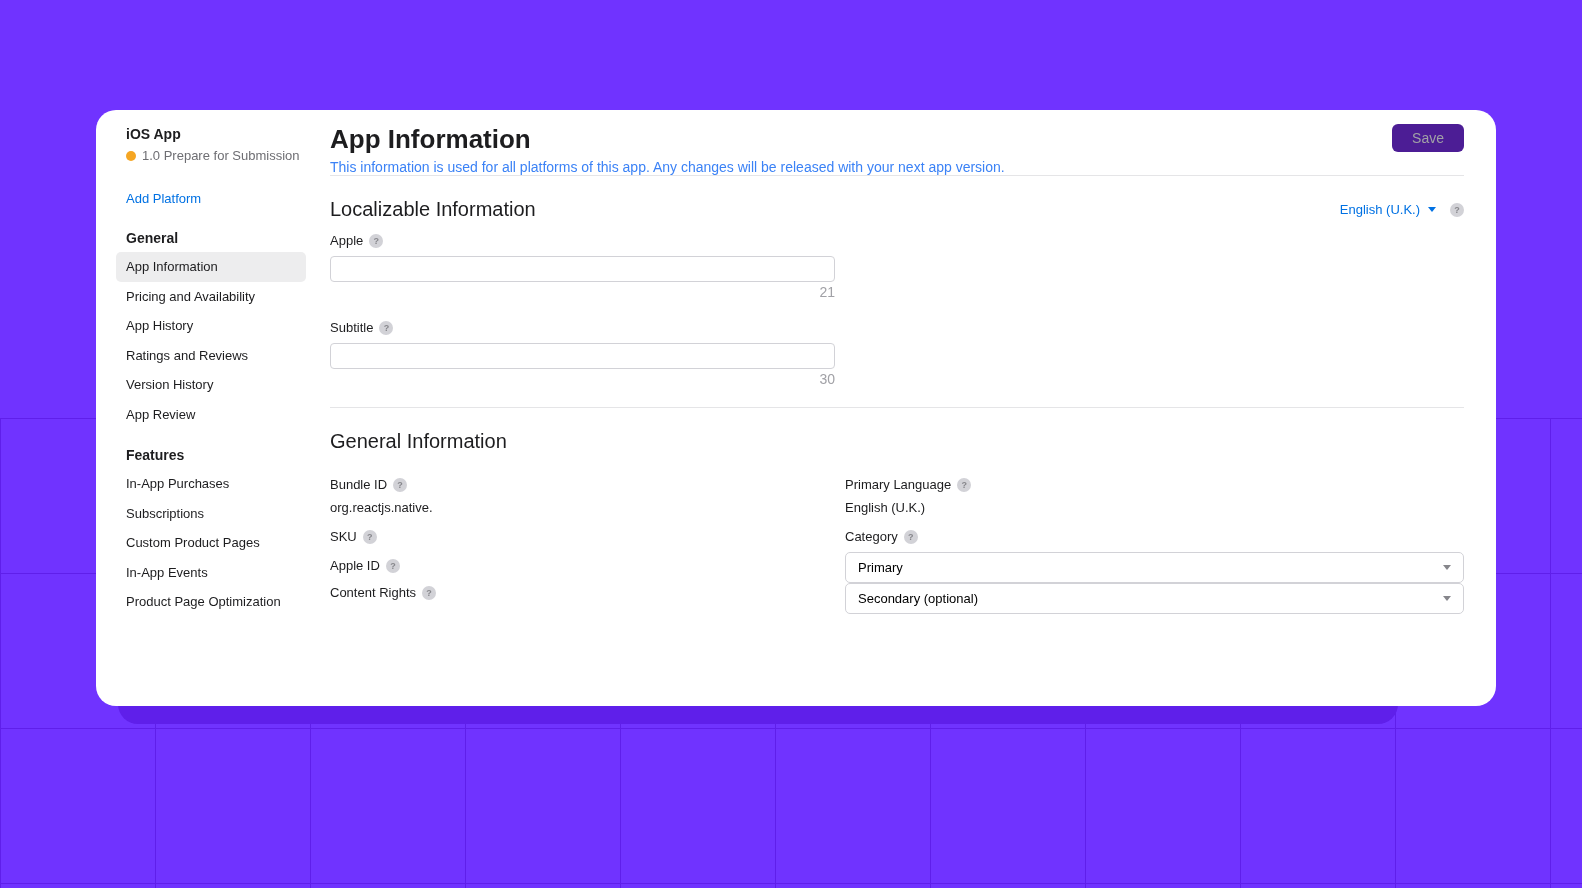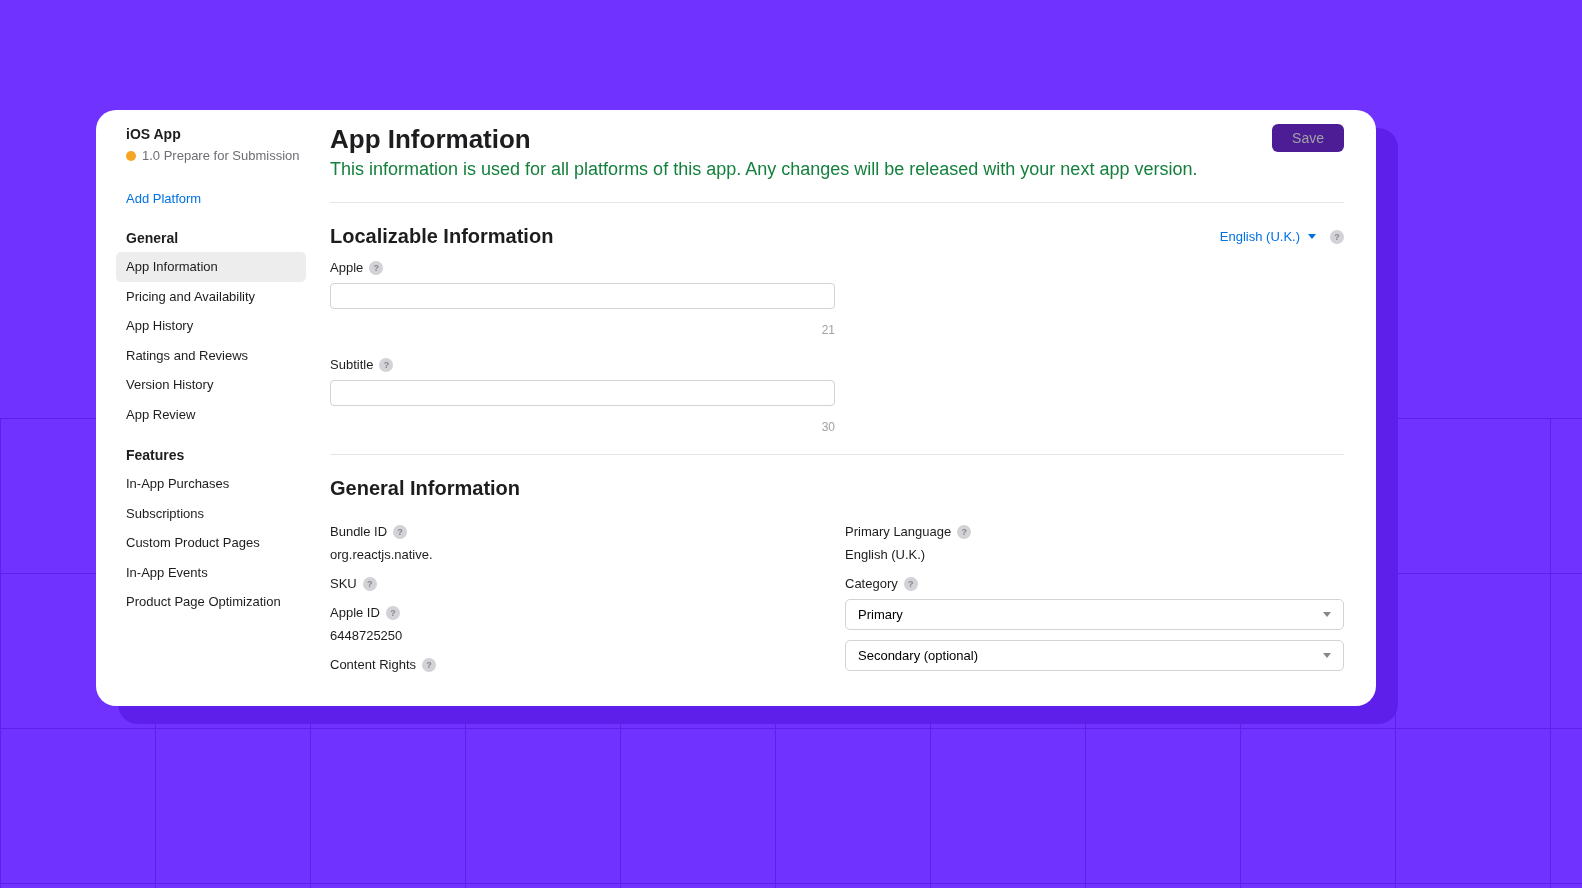--- a/index.html
+++ b/index.html
@@ -38,21 +38,21 @@
       height: 596px;
       background: #5F1FEA;
       border-radius: 20px;
       z-index: 1;
     }
 
     .panel {
       position: absolute;
       top: 110px;
       left: 96px;
-      width: 1280px;
+      width: 1400px;
       height: 596px;
       background: #ffffff;
       border-radius: 20px;
       z-index: 2;
       overflow: hidden;
       display: flex;
     }
 
     .sidebar {
       width: 218px;
@@ -126,23 +126,22 @@
     }
 
     .page-title {
       font-size: 26px;
       font-weight: 700;
       color: #1d1d1f;
       margin-bottom: 4px;
     }
 
     .page-subtitle {
-      font-size: 18px;
-      color: #15803d;
-      margin-bottom: 22px;
+      font-size: 14px;
+      color: #3b82f6;
     }
 
     .save-button {
       background: #4c1d95;
       color: #a1a1a6;
       border: none;
       border-radius: 6px;
       padding: 6px 20px;
       font-size: 14px;
       cursor: pointer;
@@ -157,21 +156,21 @@
     .section-row {
       display: flex;
       justify-content: space-between;
       align-items: center;
       margin-top: 22px;
       margin-bottom: 10px;
     }
 
     .section-title {
       font-size: 20px;
-      font-weight: 700;
+      font-weight: 400;
       color: #1d1d1f;
     }
 
     .locale-selector {
       display: flex;
       align-items: center;
       gap: 8px;
       color: #0071e3;
       font-size: 13px;
       cursor: pointer;
@@ -215,23 +214,23 @@
       height: 26px;
       border: 1px solid #d2d2d7;
       border-radius: 4px;
       padding: 3px 8px;
       font-size: 13px;
     }
 
     .char-count {
       width: 505px;
       text-align: right;
-      font-size: 12px;
+      font-size: 14px;
       color: #a1a1a6;
-      margin-top: 14px;
+      margin-top: 2px;
       margin-bottom: 20px;
     }
 
     .two-col {
       display: flex;
       gap: 25px;
       margin-top: 12px;
     }
 
     .col {
@@ -256,21 +255,20 @@
     .select-box {
       width: 100%;
       border: 1px solid #d2d2d7;
       border-radius: 5px;
       padding: 7px 12px;
       font-size: 13px;
       display: flex;
       justify-content: space-between;
       align-items: center;
       cursor: pointer;
-      margin-bottom: 10px;
       background: #fff;
     }
 
     .select-chevron {
       width: 0;
       height: 0;
       border-left: 4px solid transparent;
       border-right: 4px solid transparent;
       border-top: 5px solid #86868b;
     }
@@ -363,21 +361,20 @@
         <div class="field-label">
           <span>SKU</span>
           <span class="help-icon">?</span>
         </div>
         <div class="field-value"></div>
 
         <div class="field-label">
           <span>Apple ID</span>
           <span class="help-icon">?</span>
         </div>
-        <div class="field-value">6448725250</div>
 
         <div class="field-label">
           <span>Content Rights</span>
           <span class="help-icon">?</span>
         </div>
       </div>
 
       <div class="col col-right">
         <div class="field-label">
           <span>Primary Language</span>

